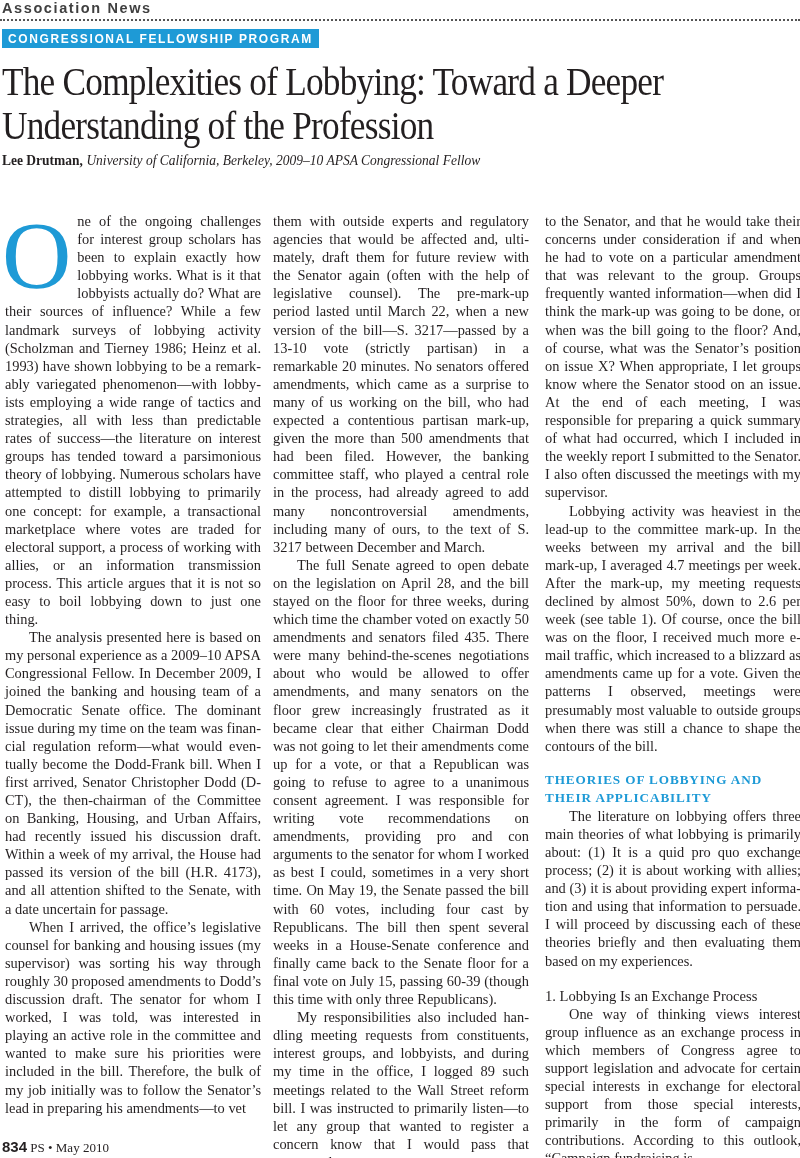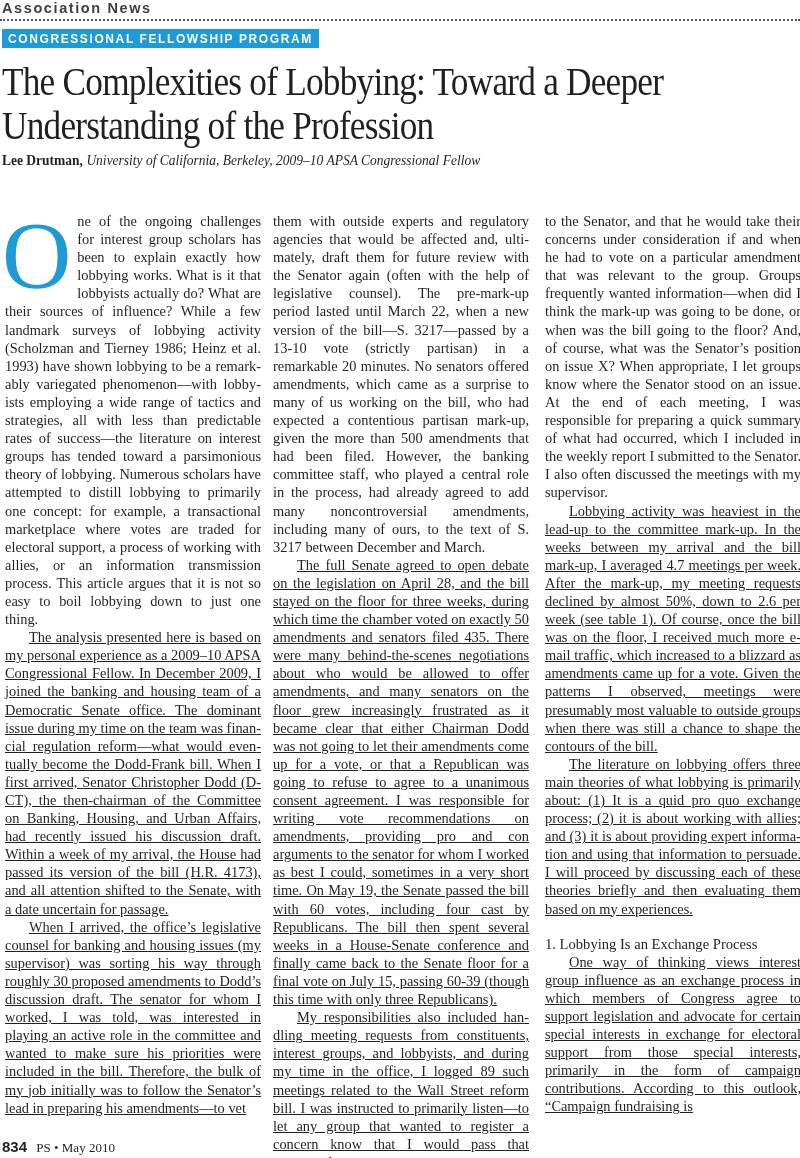--- a/index.html
+++ b/index.html
@@ -44,21 +44,21 @@
     position: absolute; top: 212px; width: 256px;
     font-size: 14.4px; line-height: 18.1px;
     text-align: justify; hyphens: manual;
     color: #231f20;
   }
   .col-1 { left: 5px; }
   .col-2 { left: 273px; }
   .col-3 { left: 545px; }
 
   .col p { margin: 0; text-indent: 0; }
-  .col p.indent { text-indent: 24px; text-decoration: underline; }
+  .col p.indent { text-indent: 24px; }
 
   .dropcap {
     float: left; font-size: 96px; line-height: 76px;
     color: #1e9ad6; margin: 2px 6px 0 -3px; padding-top: 4px;
     font-family: "Liberation Serif", "DejaVu Serif", serif;
   }
   .section-head {
     font-family: "Liberation Serif", "DejaVu Serif", serif;
     font-weight: bold; font-size: 13.2px; letter-spacing: 0.9px;
     color: #1e9ad6; text-transform: uppercase;
@@ -68,21 +68,21 @@
     font-weight: normal; font-size: 14.6px; margin-top: 17px;
     line-height: 18px; text-align: left; color: #231f20;
   }
 
   .footer {
     position: absolute; left: 2px; top: 1138px; white-space: nowrap;
     font-size: 13px; color: #231f20;
   }
   .footer .page-num {
     font-family: "Liberation Sans", "DejaVu Sans", sans-serif;
-    font-weight: bold; font-size: 15px; margin-right: 6px; text-align: center;
+    font-weight: bold; font-size: 15px;  text-align: center;
   }
 </style>
 </head>
 <body>
 
 <div class="section-label">Association News</div>
 <div class="dotted-rule"></div>
 <div class="program-band">CONGRESSIONAL FELLOWSHIP PROGRAM</div>
 
 <h1 class="title">
@@ -103,20 +103,21 @@
 
 <div class="col col-2">
   <p>them with outside experts and regulatory agencies that would be affected and, ulti­mately, draft them for future review with the Senator again (often with the help of legislative counsel). The pre-mark-up period lasted until March 22, when a new version of the bill—S. 3217—passed by a 13-10 vote (strictly partisan) in a remarkable 20 min­utes. No senators offered amendments, which came as a surprise to many of us working on the bill, who had expected a contentious partisan mark-up, given the more than 500 amendments that had been filed. However, the banking committee staff, who played a central role in the process, had already agreed to add many noncontroversial amendments, including many of ours, to the text of S. 3217 between December and March.</p>
   <p class="indent">The full Senate agreed to open debate on the legislation on April 28, and the bill stayed on the floor for three weeks, during which time the chamber voted on exactly 50 amendments and senators filed 435. There were many behind-the-scenes negotiations about who would be allowed to offer amend­ments, and many senators on the floor grew increasingly frustrated as it became clear that either Chairman Dodd was not going to let their amendments come up for a vote, or that a Republican was going to refuse to agree to a unanimous consent agreement. I was responsible for writing vote recommen­dations on amendments, providing pro and con arguments to the senator for whom I worked as best I could, sometimes in a very short time. On May 19, the Senate passed the bill with 60 votes, including four cast by Republicans. The bill then spent several weeks in a House-Senate conference and finally came back to the Senate floor for a final vote on July 15, passing 60-39 (though this time with only three Republicans).</p>
   <p class="indent">My responsibilities also included han­dling meeting requests from constituents, interest groups, and lobbyists, and during my time in the office, I logged 89 such meet­ings related to the Wall Street reform bill. I was instructed to primarily listen—to let any group that wanted to register a concern know that I would pass that concern along</p>
 </div>
 
 <div class="col col-3">
   <p>to the Senator, and that he would take their concerns under consideration if and when he had to vote on a particular amendment that was relevant to the group. Groups frequently wanted information—when did I think the mark-up was going to be done, or when was the bill going to the floor? And, of course, what was the Senator’s position on issue X? When appropriate, I let groups know where the Senator stood on an issue. At the end of each meeting, I was responsible for prepar­ing a quick summary of what had occurred, which I included in the weekly report I sub­mitted to the Senator. I also often discussed the meetings with my supervisor.</p>
   <p class="indent">Lobbying activity was heaviest in the lead-up to the committee mark-up. In the weeks between my arrival and the bill mark-up, I averaged 4.7 meetings per week. After the mark-up, my meeting requests declined by almost 50%, down to 2.6 per week (see table 1). Of course, once the bill was on the floor, I received much more e-mail traffic, which increased to a blizzard as amendments came up for a vote. Given the patterns I observed, meetings were presumably most valuable to outside groups when there was still a chance to shape the contours of the bill.</p>
+  <h2 class="section-head">Theories of Lobbying and Their Applicability</h2>
   <p class="indent">The literature on lobbying offers three main theories of what lobbying is primar­ily about: (1) It is a quid pro quo exchange process; (2) it is about working with allies; and (3) it is about providing expert informa­tion and using that information to persuade. I will proceed by discussing each of these theories briefly and then evaluating them based on my experiences.</p>
   <h3 class="sub-head">1. Lobbying Is an Exchange Process</h3>
   <p class="indent">One way of thinking views interest group influence as an exchange process in which members of Congress agree to support leg­islation and advocate for certain special interests in exchange for electoral support from those special interests, primarily in the form of campaign contributions. According to this outlook, “Campaign fundraising is</p>
 </div>
 
 <div class="footer">
   <span class="page-num">834</span>
   <span>PS</span>
   <span>•</span>
   <span>May 2010</span>

